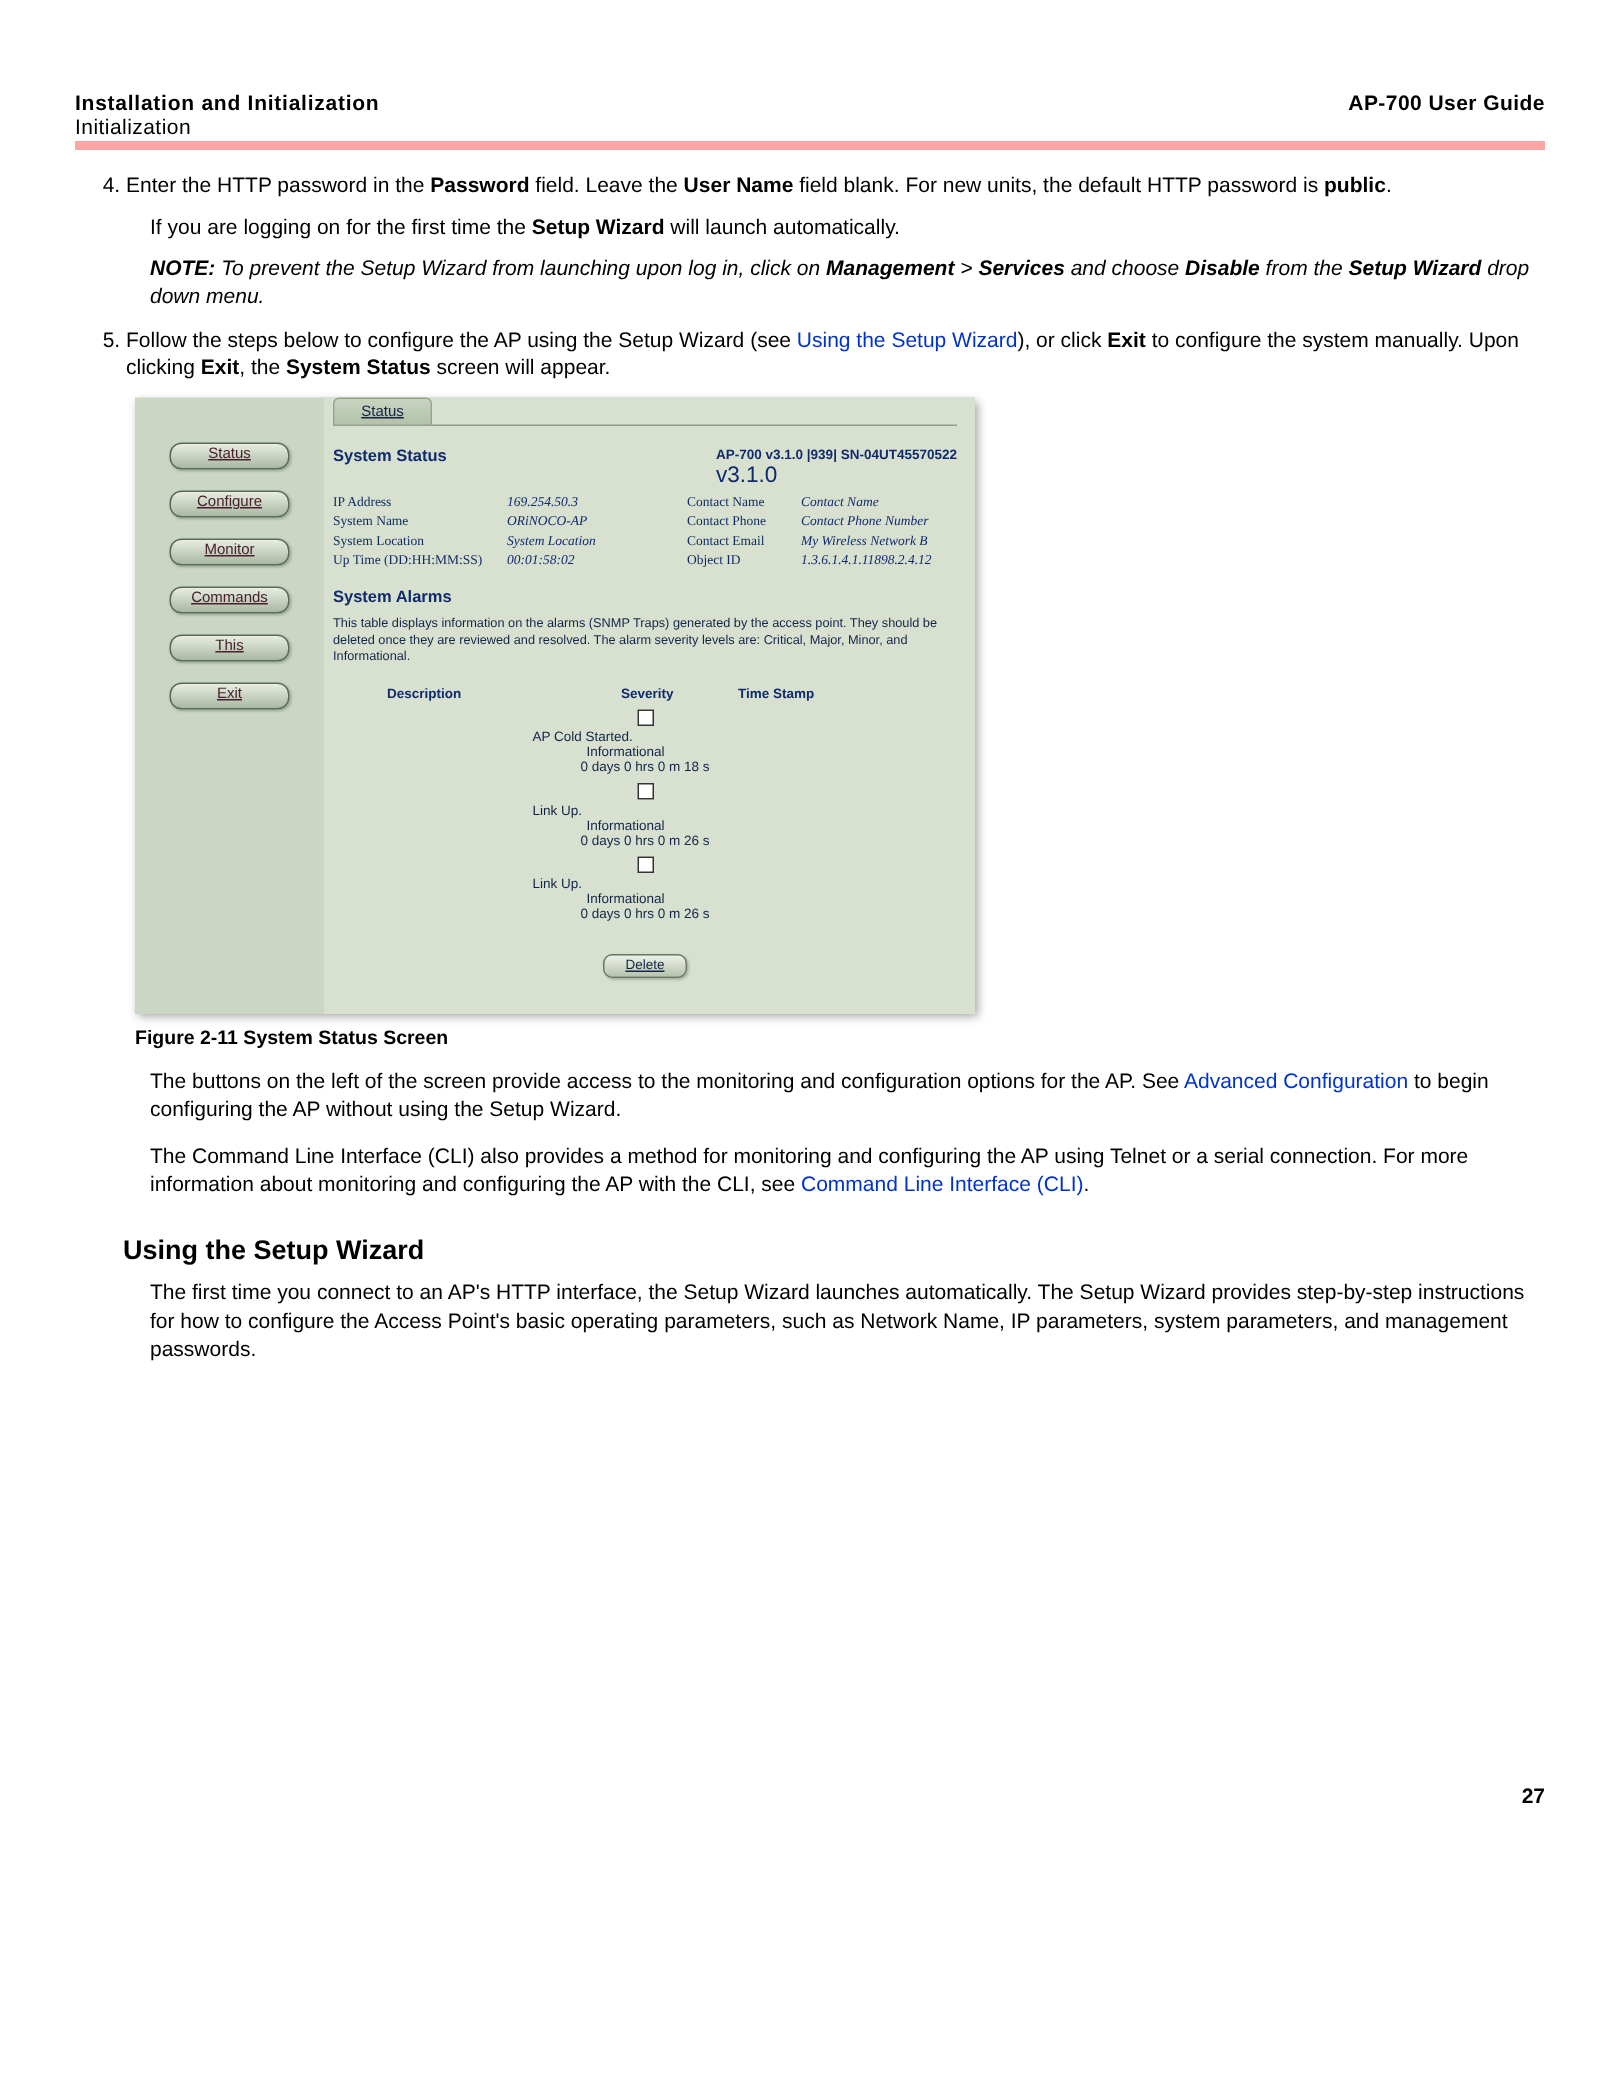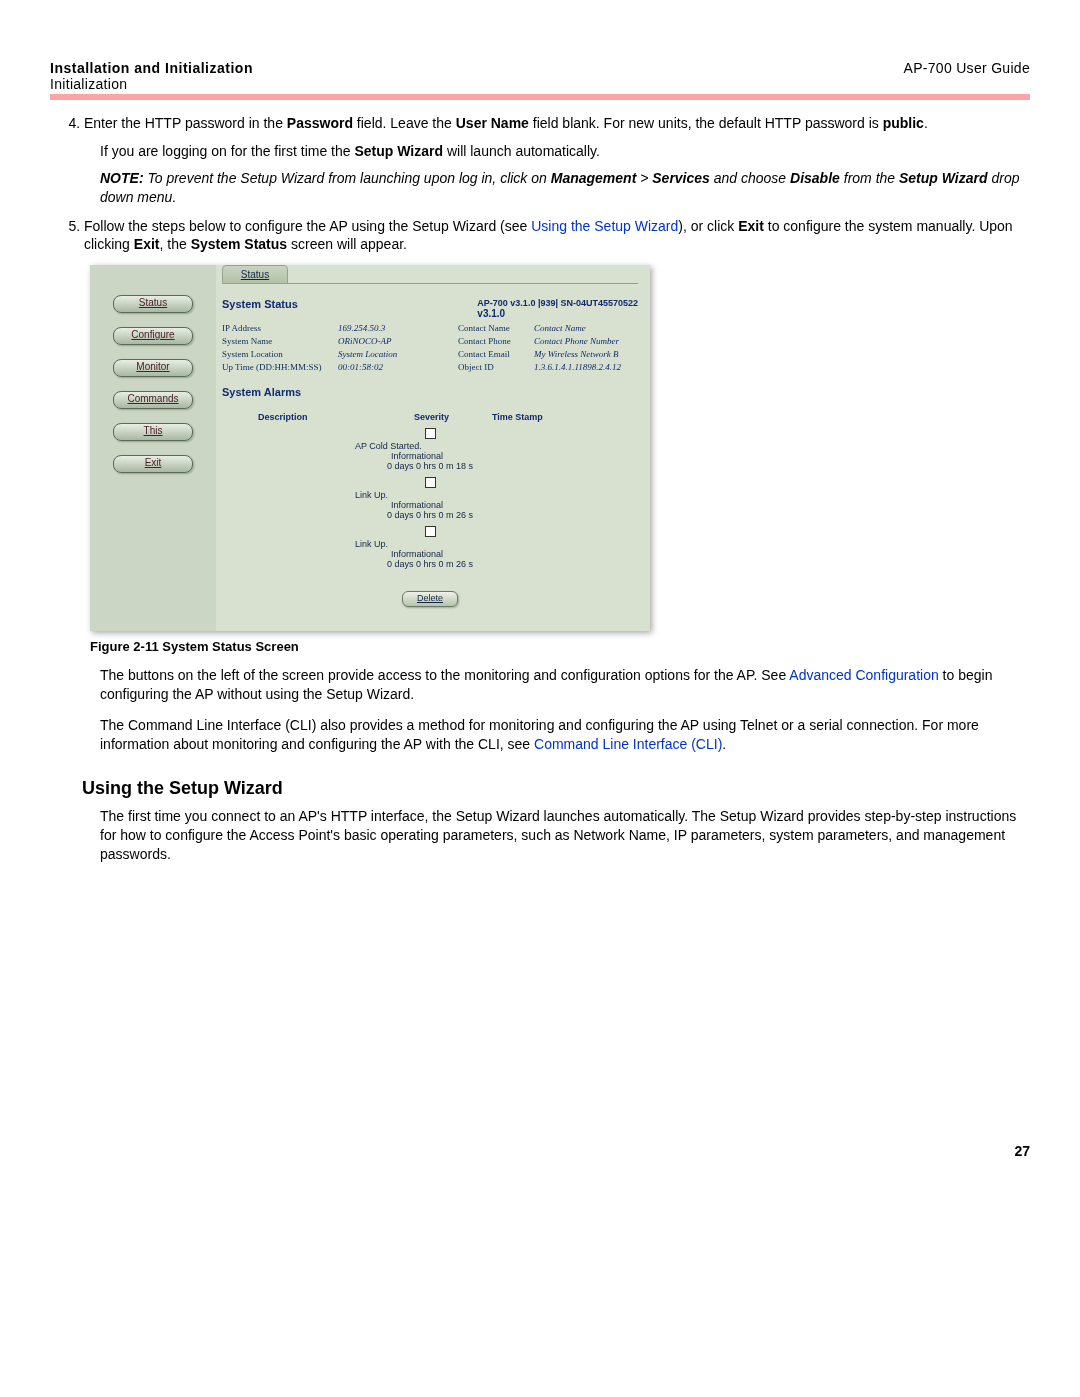--- a/index.html
+++ b/index.html
@@ -13,21 +13,21 @@
   }
   .header {
     display: flex;
     justify-content: space-between;
     border-bottom: 6px solid #fca5a5;
     padding-bottom: 2px;
     margin-bottom: 14px;
   }
   .header-left-title { font-weight: bold; letter-spacing: 0.5px; }
   .header-left-sub { letter-spacing: 0.3px; }
-  .header-right { font-weight: normal; letter-spacing: 0.3px; }
+  .header-right { font-weight: bold; letter-spacing: 0.3px; }
   ol.steps { margin: 0 0 0 34px; padding: 0; }
   ol.steps > li { margin-bottom: 10px; line-height: 1.3; }
   .sub { margin: 8px 0 8px 50px; line-height: 1.35; }
   .note { margin: 6px 0 10px 50px; font-style: italic; line-height: 1.35; }
   .note .lead { font-weight: bold; font-style: italic; }
   .note .mgmt { font-weight: bold; font-style: italic; }
   .note .disable { font-weight: bold; font-style: italic; }
   .note .swiz { font-weight: bold; font-style: italic; }
   a.link { color: #0033cc; text-decoration: none; }
   .fig-caption { font-weight: bold; margin: 8px 0 12px 40px; font-size: 13px; }
@@ -164,21 +164,21 @@
     <div class="tabrow">
         <div class="tab">Status</div>
       </div>
     <div class="tabcontent">
       <div style="display:flex; justify-content:space-between;">
         <div>
           <div class="sys-title">System Status</div>
         </div>
         <div style="text-align:left; color:#102a6e;">
           <div style="font-weight:bold; font-size:9px;">AP-700  v3.1.0  |939|  SN-04UT45570522</div>
-          <div style="font-weight:bold; font-size:10px;">v3.1.0</div>
+          <div style="font-weight:normal; font-size:15px;">v3.1.0</div>
         </div>
       </div>
 
       <div class="statusgrid">
         <div class="col" style="width:112px;">
           <span>IP Address</span>
           <span>System Name</span>
           <span>System Location</span>
           <span>Up Time (DD:HH:MM:SS)</span>
         </div>
@@ -196,20 +196,21 @@
         </div>
         <div class="col colval" style="flex:1;">
           <span>Contact Name</span>
           <span>Contact Phone Number</span>
           <span>My Wireless Network B</span>
           <span>1.3.6.1.4.1.11898.2.4.12</span>
         </div>
       </div>
 
       <div class="alarms-title">System Alarms</div>
+      <div class="alarms-desc">This table displays information on the alarms (SNMP Traps) generated by the access point. They should be deleted once they are reviewed and resolved. The alarm severity levels are: Critical, Major, Minor, and Informational.</div>
 
 
       <div class="tblhead">
         <div class="c1"></div>
         <div class="c2">Description</div>
         <div class="c3">Severity</div>
         <div class="c4">Time Stamp</div>
       </div>
 
       <div class="tblrow">

